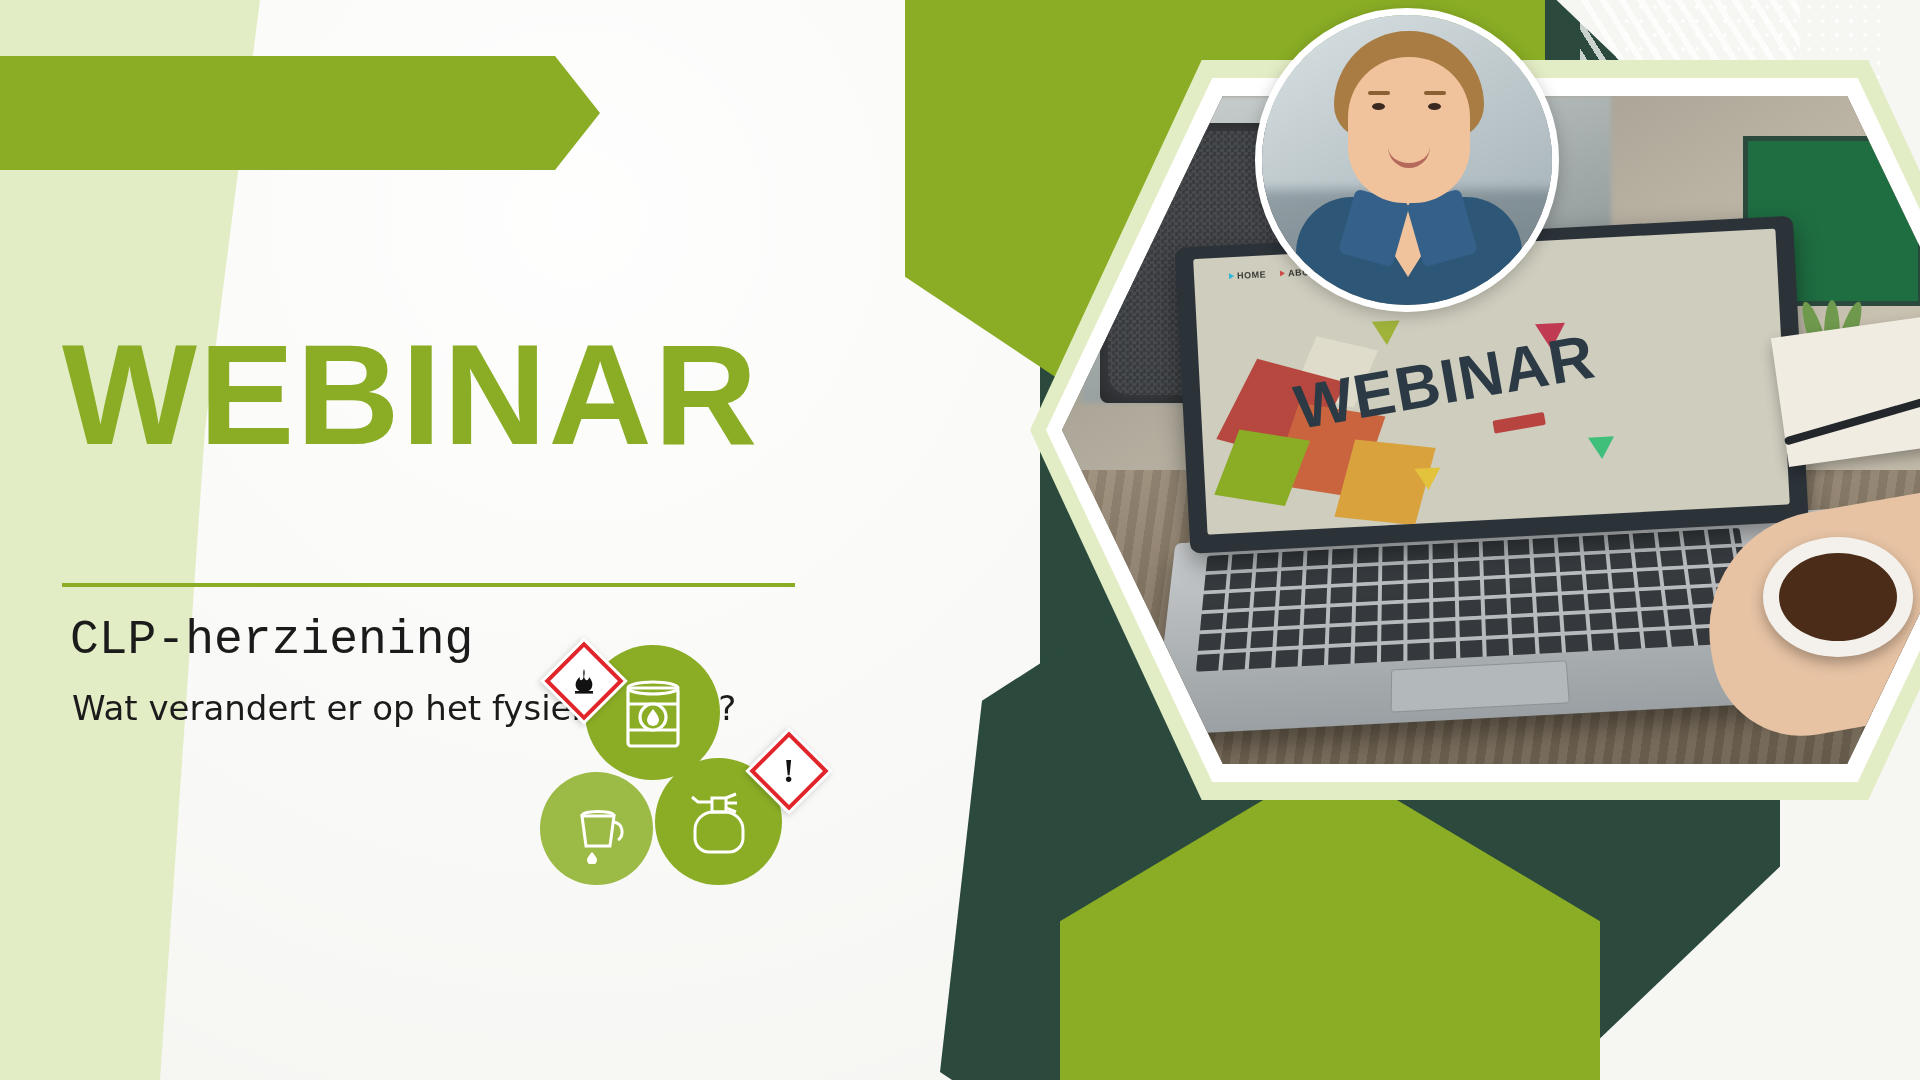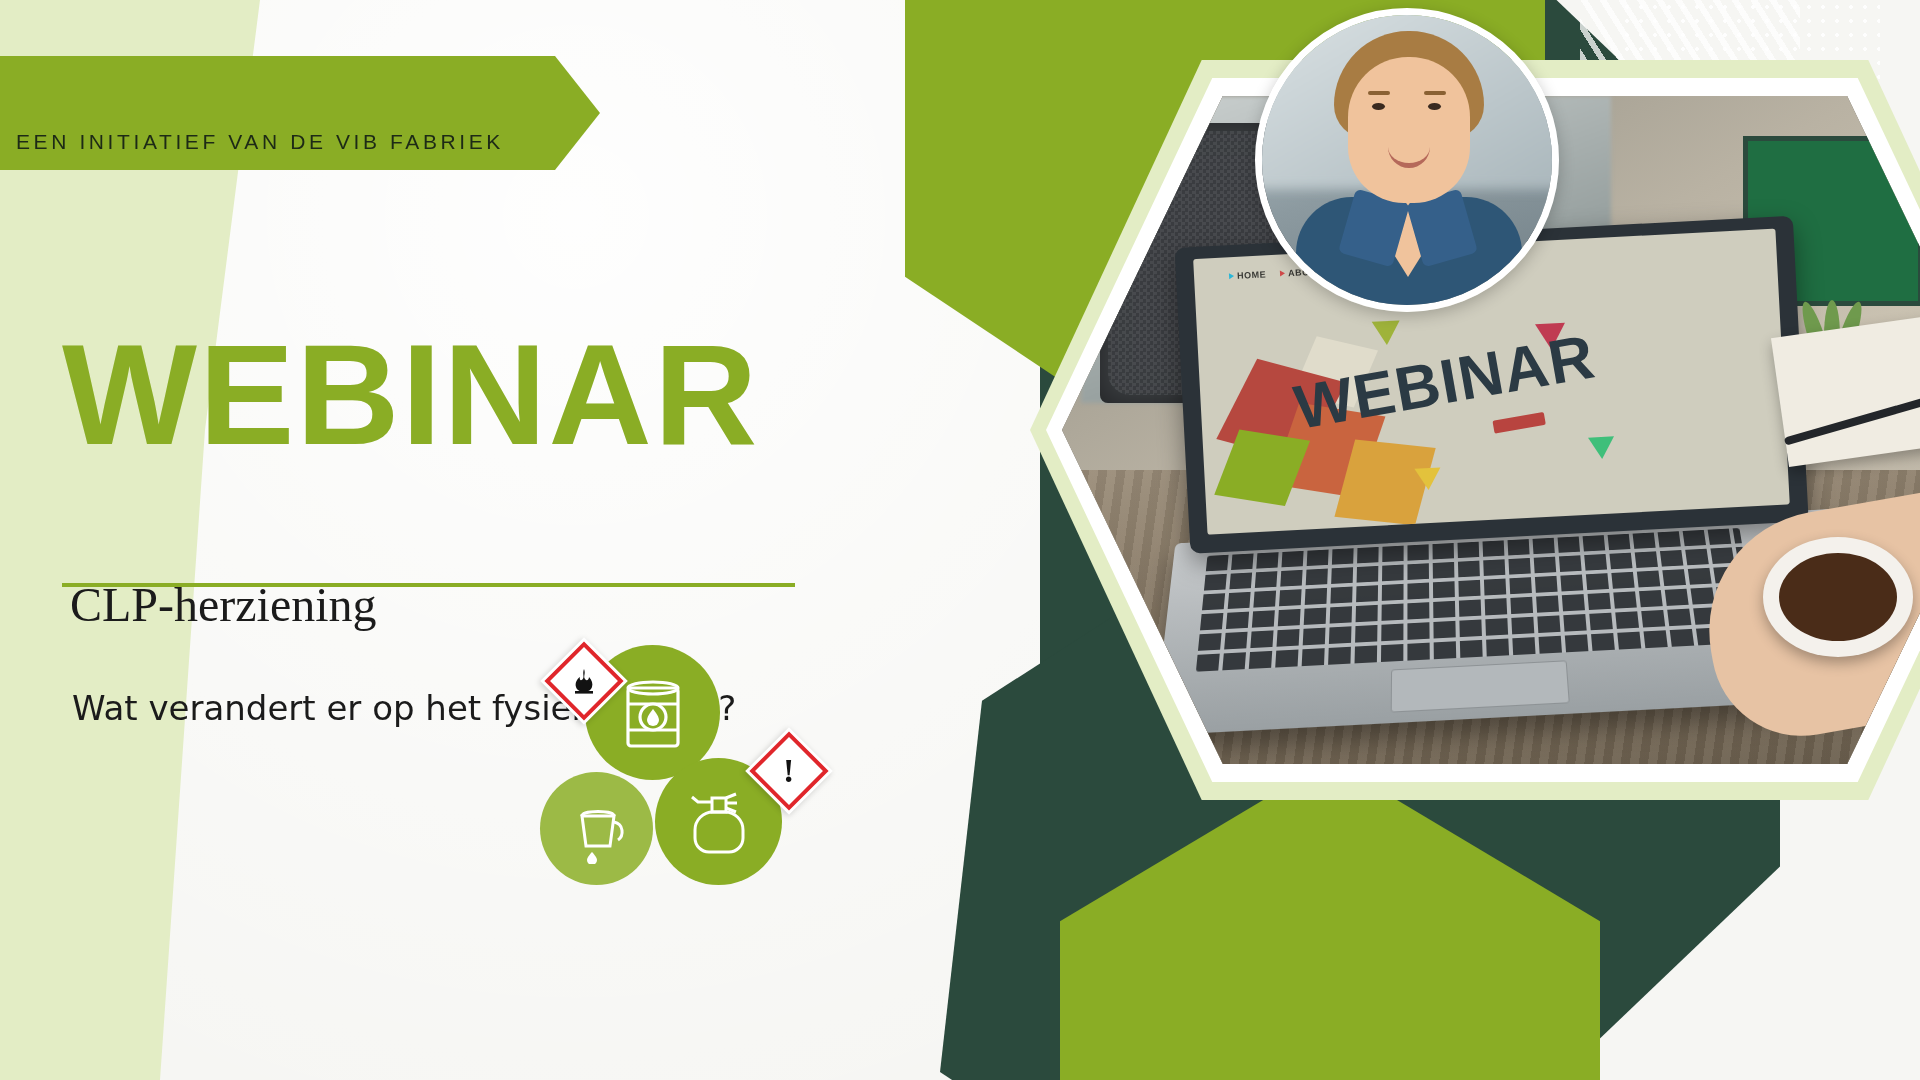--- a/index.html
+++ b/index.html
@@ -205,23 +205,23 @@
   .headline{
     position:absolute;left:62px;top:323px;
     font-size:143px;line-height:1;font-weight:bold;color:#8aad25;
     letter-spacing:2px;font-family:"Liberation Sans",sans-serif;
     white-space:nowrap;
   }
   .rule{
     position:absolute;left:62px;top:583px;width:733px;height:4px;background:#8aad25;
   }
   .sub1{
-    position:absolute;left:70px;top:577px;
+    position:absolute;left:70px;top:613px;
     font-size:48px;color:#1b1b1b;font-weight:400;
-    font-family:Liberation Serif, serif;white-space:nowrap;
+    font-family:Liberation Mono, monospace;white-space:nowrap;
   }
   .sub2{
     position:absolute;left:72px;top:688px;
     font-size:34px;color:#1b1b1b;font-weight:400;
     font-family:"DejaVu Sans",sans-serif;white-space:nowrap;
   }
 
   
   .cluster{position:absolute;left:520px;top:630px;width:340px;height:250px;}
   .circ{position:absolute;border-radius:50%;background:#8aad25;}
@@ -345,21 +345,20 @@
     <div class="p-hair"></div>
     <div class="p-face"></div>
     <div class="p-brow l"></div>
     <div class="p-brow r"></div>
     <div class="p-eye l"></div>
     <div class="p-eye r"></div>
     <div class="p-smile"></div>
   </div>
 
   <div class="logo">
-    <div class="logo-sub">EEN INITIATIEF VAN DE VIB FABRIEK</div>
   </div>
 
   <div class="headline">WEBINAR</div>
   <div class="rule"></div>
   <div class="sub1">CLP-herziening</div>
   <div class="sub2">Wat verandert er op het fysieke etiket?</div>
 
   <div class="cluster">
 
     <div class="circ barrel">

